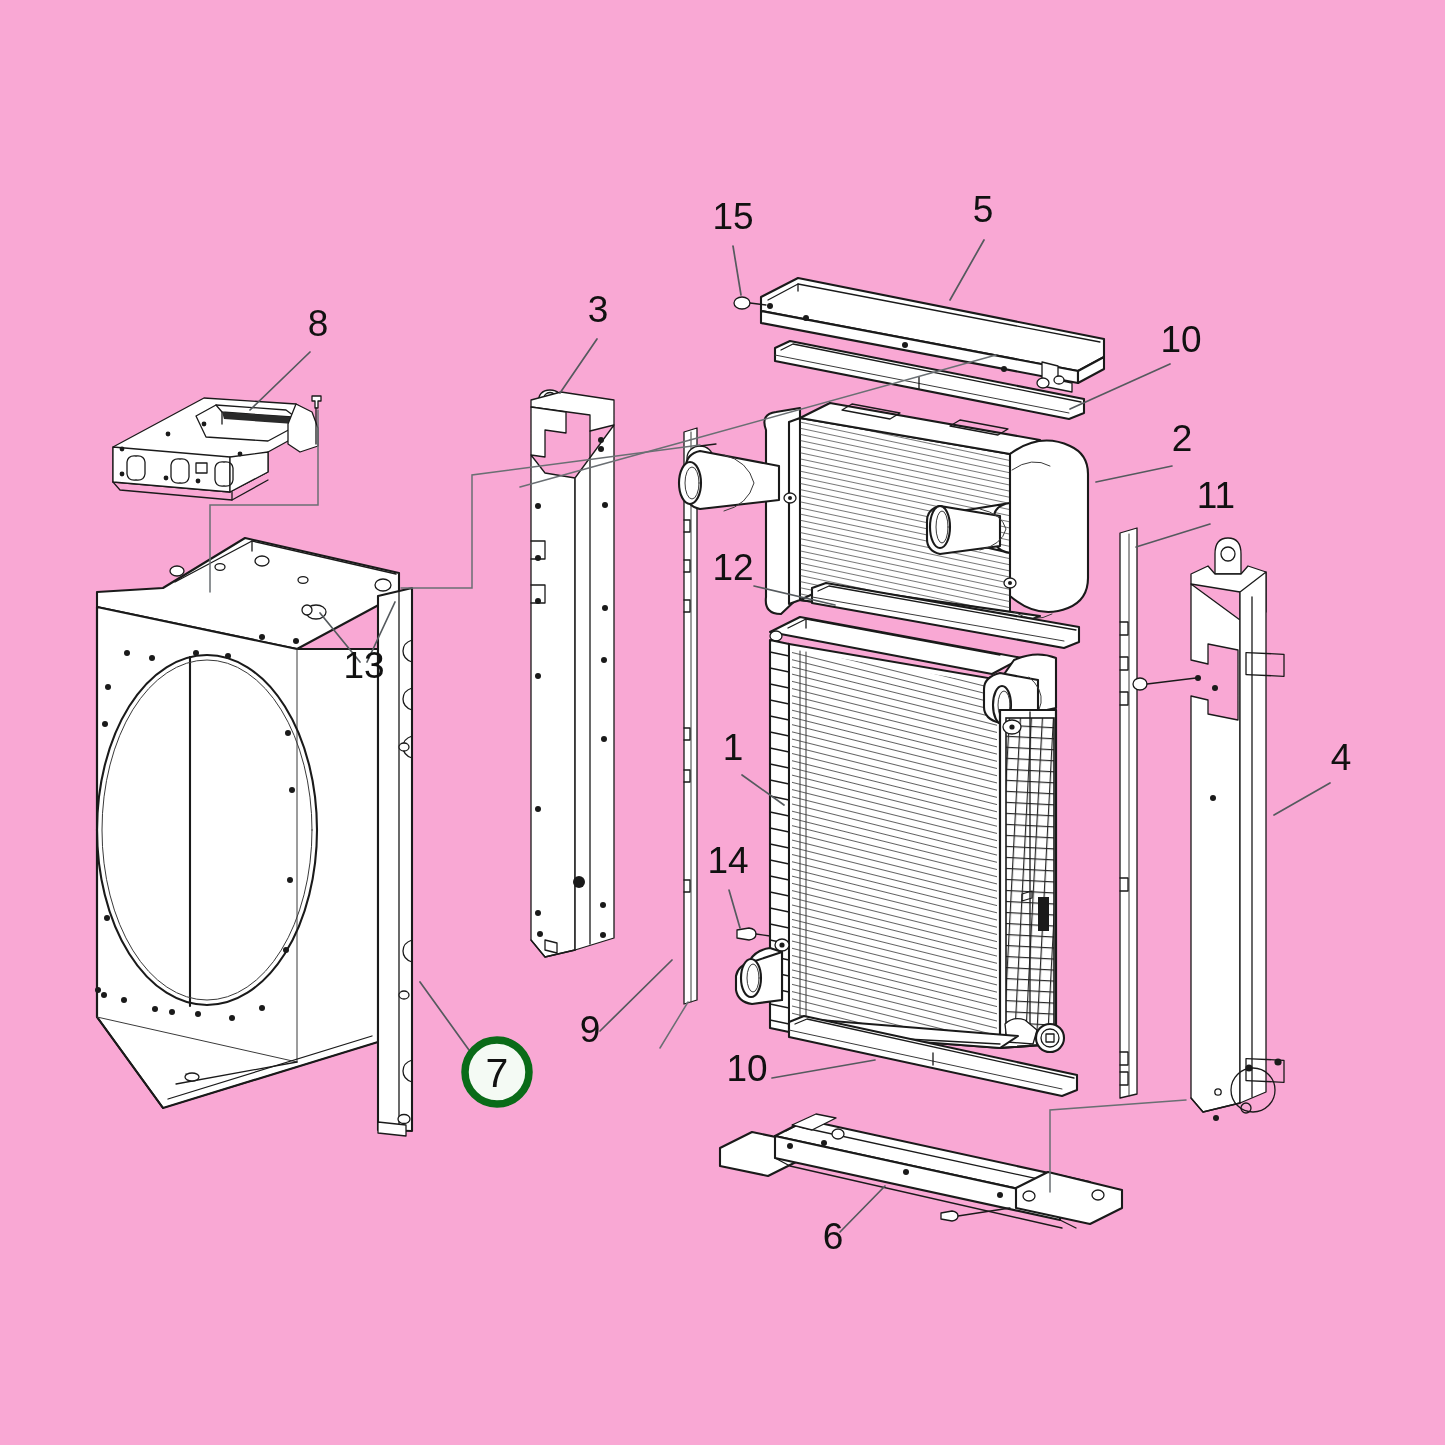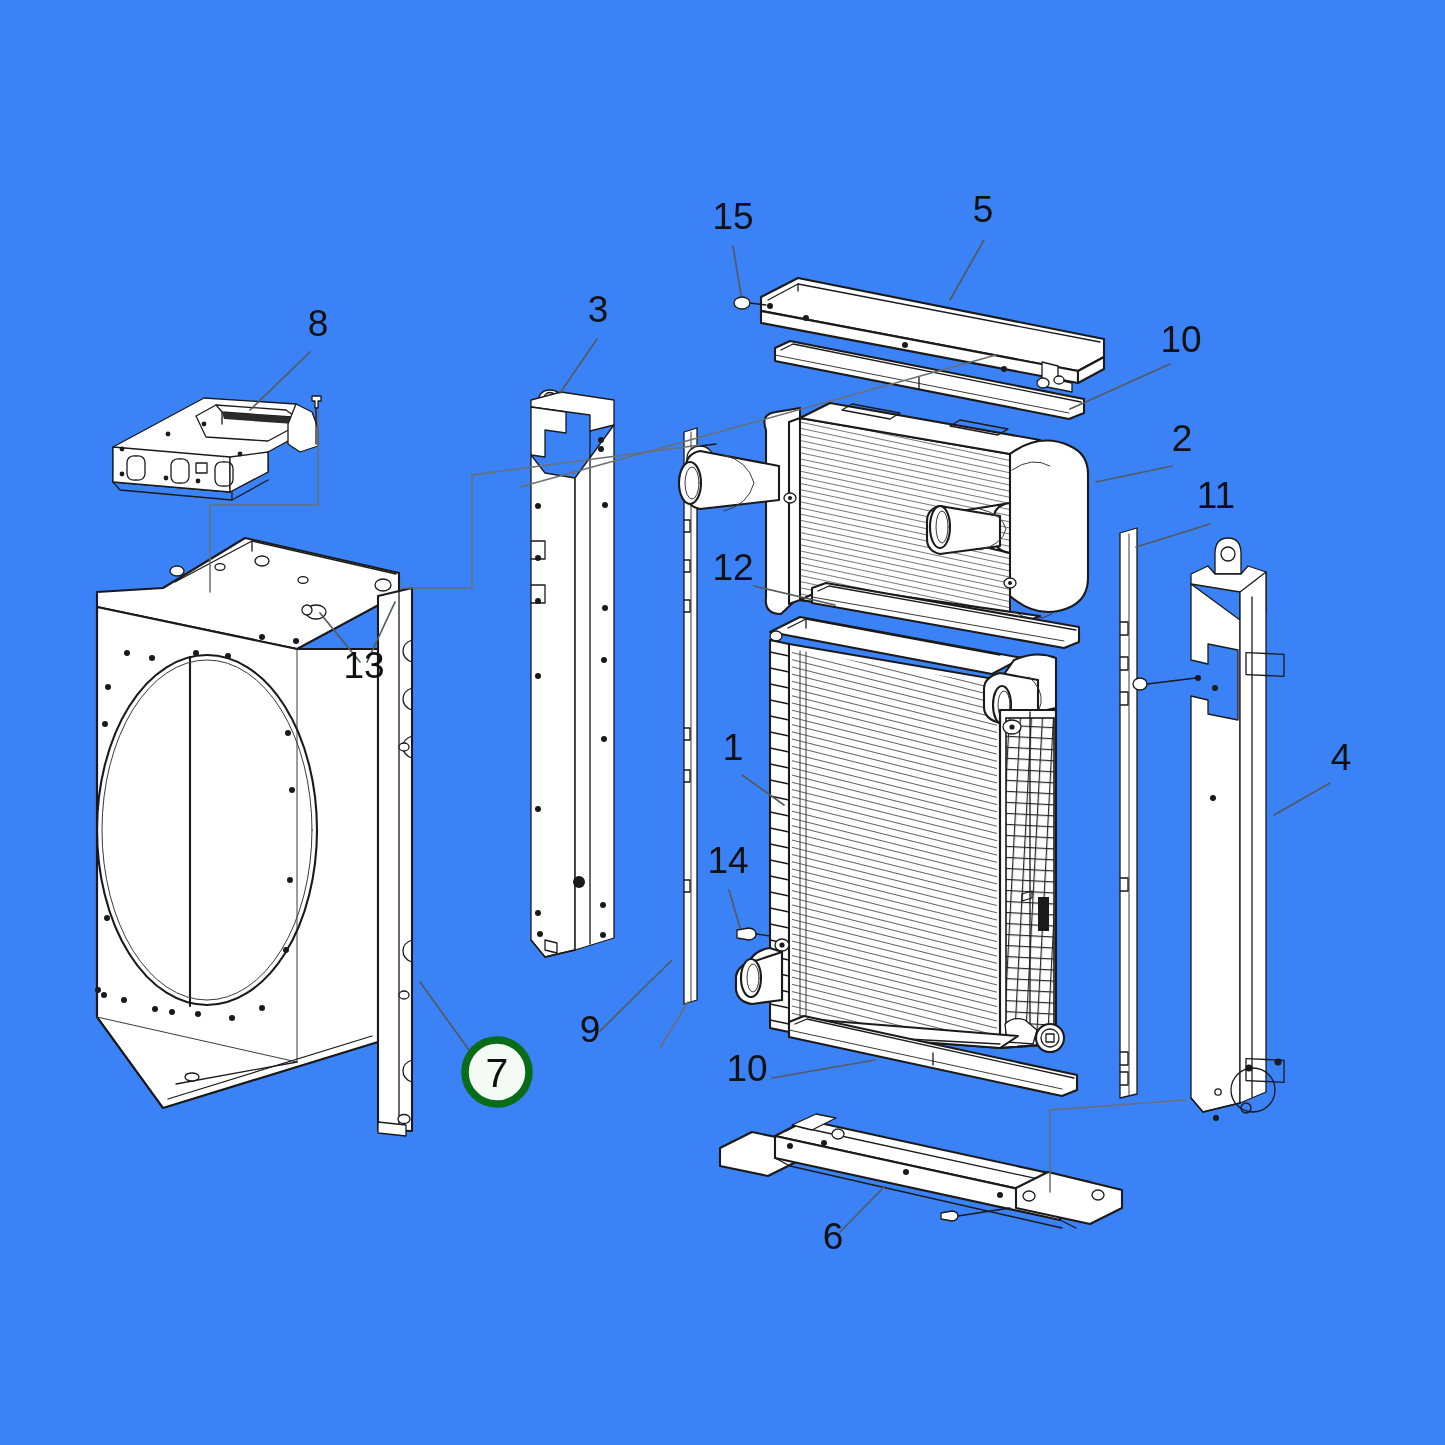--- a/index.html
+++ b/index.html
@@ -4,21 +4,21 @@
 <style>
   html, body {
     margin: 0;
     padding: 0;
     background: #ffffff;
   }
   #sheet {
     position: relative;
     width: 1445px;
     height: 1445px;
-    background: #3b82f6;
+    background: #f9a8d4;
     overflow: hidden;
     font-family: "Liberation Sans", sans-serif;
   }
   #sheet svg {
     position: absolute;
     top: 0;
     left: 0;
     width: 1445px;
     height: 1445px;
   }

